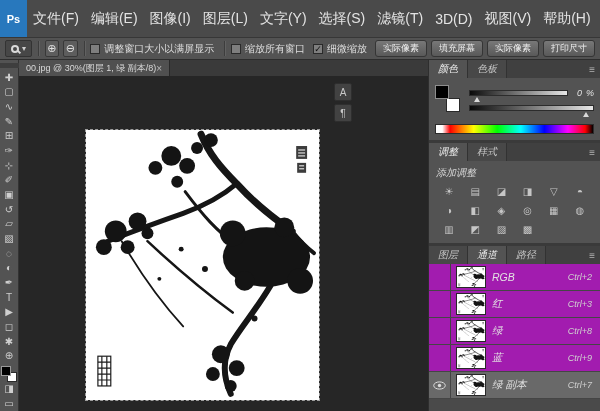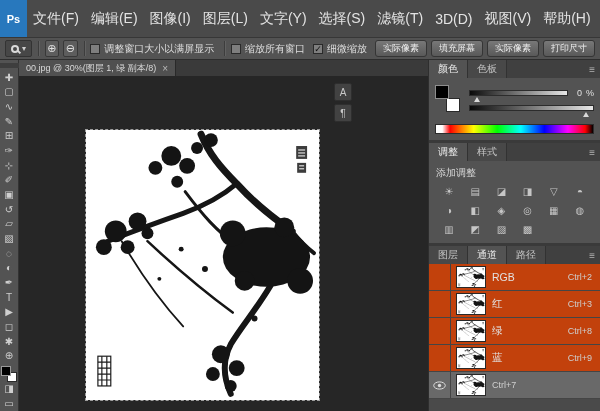--- a/index.html
+++ b/index.html
@@ -31,30 +31,30 @@
   .toolbar { width:19px; background:#535353; border-right:1px solid #333; display:flex; flex-direction:column; align-items:center; padding-top:3px; flex:0 0 auto; }
   .tb-top { width:19px; height:5px; background:#3e3e3e; margin-bottom:2px; }
   .tool { width:19px; height:15px; font-size:10px; color:#cfcfcf; display:flex; align-items:center; justify-content:center; }
   .tool-colors { width:16px; height:16px; position:relative; margin-top:3px; }
   .bg-chip { position:absolute; right:0; bottom:0; width:10px; height:10px; background:#fff; border:1px solid #2b2b2b; }
   .fg-chip { position:absolute; left:0; top:0; width:10px; height:10px; background:#000; border:1px solid #9a9a9a; }
 
   
   .canvas-col { flex:1; display:flex; flex-direction:column; min-width:0; }
   .doc-tabbar { height:17px; background:#3a3a3a; border-bottom:1px solid #262626; display:flex; flex:0 0 auto; }
-  .doc-tab { background:#505050; padding:0 7px; display:flex; align-items:center; gap:6px; font-size:9px; color:#d8d8d8; border-right:1px solid #292929; }
+  .doc-tab { background:#505050; padding:0 7px; display:flex; align-items:center; font-size:9px; color:#d8d8d8; border-right:1px solid #292929; }
   .doc-close { color:#b8b8b8; font-size:10px; }
   .canvas { flex:1; position:relative; background:#262626; overflow:hidden; }
   .artwork { position:absolute; left:67px; top:53px; width:233px; height:270px; background:#fff; outline:1px dashed #9f9f9f; }
   .collapsed-dock { position:absolute; left:315px; top:6px; display:flex; flex-direction:column; gap:3px; }
   .dock-icon { width:18px; height:18px; background:#424242; border:1px solid #2e2e2e; border-radius:2px; color:#c9c9c9; font-size:10px; display:flex; align-items:center; justify-content:center; }
 
   
   .right-panels { width:172px; background:#3a3a3a; display:flex; flex-direction:column; gap:3px; border-left:1px solid #2e2e2e; flex:0 0 auto; }
-  .panel { background:#535353; display:flex; flex-direction:column; }
+  .panel { background:#535353; display:flex; flex-direction:column;font-style:italic; }
   .panel-tabs { height:18px; background:#404040; display:flex; position:relative; flex:0 0 auto; }
   .ptab { padding:0 9px; font-size:10px; color:#c6c6c6; background:#484848; border-right:1px solid #323232; display:flex; align-items:center; }
   .ptab.active { background:#535353; color:#ececec; }
   .panel-menu { position:absolute; right:5px; top:4px; color:#b3b3b3; font-size:10px; }
 
   
   .color-body { padding:7px 6px 6px 6px; }
   .color-row { display:flex; }
   .fgbg { width:27px; height:27px; position:relative; flex:0 0 auto; }
   .bg-sw { position:absolute; right:2px; bottom:0; width:14px; height:14px; background:#fff; border:1px solid #2a2a2a; }
@@ -69,21 +69,21 @@
     background:linear-gradient(to right,#ffffff 0%,#ffffff 4%,#ff0000 9%,#ffff00 24%,#00ff00 39%,#00ffff 54%,#0000ff 69%,#ff00ff 84%,#ff0000 95%,#000000 100%); }
 
   
   .adj-body { padding:5px 7px 6px 7px; }
   .adj-title { font-size:10px; color:#d6d6d6; margin-bottom:4px; }
   .adj-grid { display:grid; grid-template-columns:repeat(6,1fr); row-gap:4px; }
   .adj-icon { height:15px; font-size:10px; color:#c6c6c6; display:flex; align-items:center; justify-content:center; }
 
   
   .panel.channels { flex:1; min-height:0;justify-content:center; }
-  .ch-row { height:27px; display:flex; align-items:center; border-bottom:1px solid #454545; background:#c2410c; flex:0 0 auto; }
+  .ch-row { height:27px; display:flex; align-items:center; border-bottom:1px solid #454545; background:#a21caf; flex:0 0 auto; }
   .ch-row.selected { background:#696969; }
   .eye-cell { width:22px; height:100%; border-right:1px solid #434343; display:flex; align-items:center; justify-content:center; flex:0 0 auto; }
   .ch-thumb { width:28px; height:20px; margin:0 7px 0 6px; background:#fff; outline:1px solid #282828; flex:0 0 auto; line-height:0; }
   .ch-name { flex:1; font-size:10.5px; color:#e2e2e2; white-space:nowrap; overflow:hidden; }
   .ch-shortcut { font-size:9px; color:#cfcfcf; padding-right:8px; }
   .ch-filler { flex:1; background:#4a4a4a; }
   .hidden-svg { position:absolute; width:0; height:0; overflow:hidden; }
 </style>
 </head>
 <body>
@@ -361,20 +361,21 @@
         <div class="ch-row selected">
           <div class="eye-cell">
             <svg width="13" height="9" viewBox="0 0 13 9">
                 <ellipse cx="6.5" cy="4.5" rx="5.8" ry="3.6" fill="none" stroke="#dcdcdc"></ellipse>
                 <circle cx="6.5" cy="4.5" r="1.7" fill="#dcdcdc"></circle>
               </svg>
           </div>
           <div class="ch-thumb"><svg width="28" height="20" viewBox="0 0 233 270" preserveAspectRatio="none">
                 <use href="#plum-art"></use>
               </svg></div>
+          <div class="ch-name">绿 副本</div>
           <div class="ch-shortcut">Ctrl+7</div>
         </div>
 
         <div class="ch-filler"></div>
       </div>
 
     </div>
   </div>
 </div>
 

